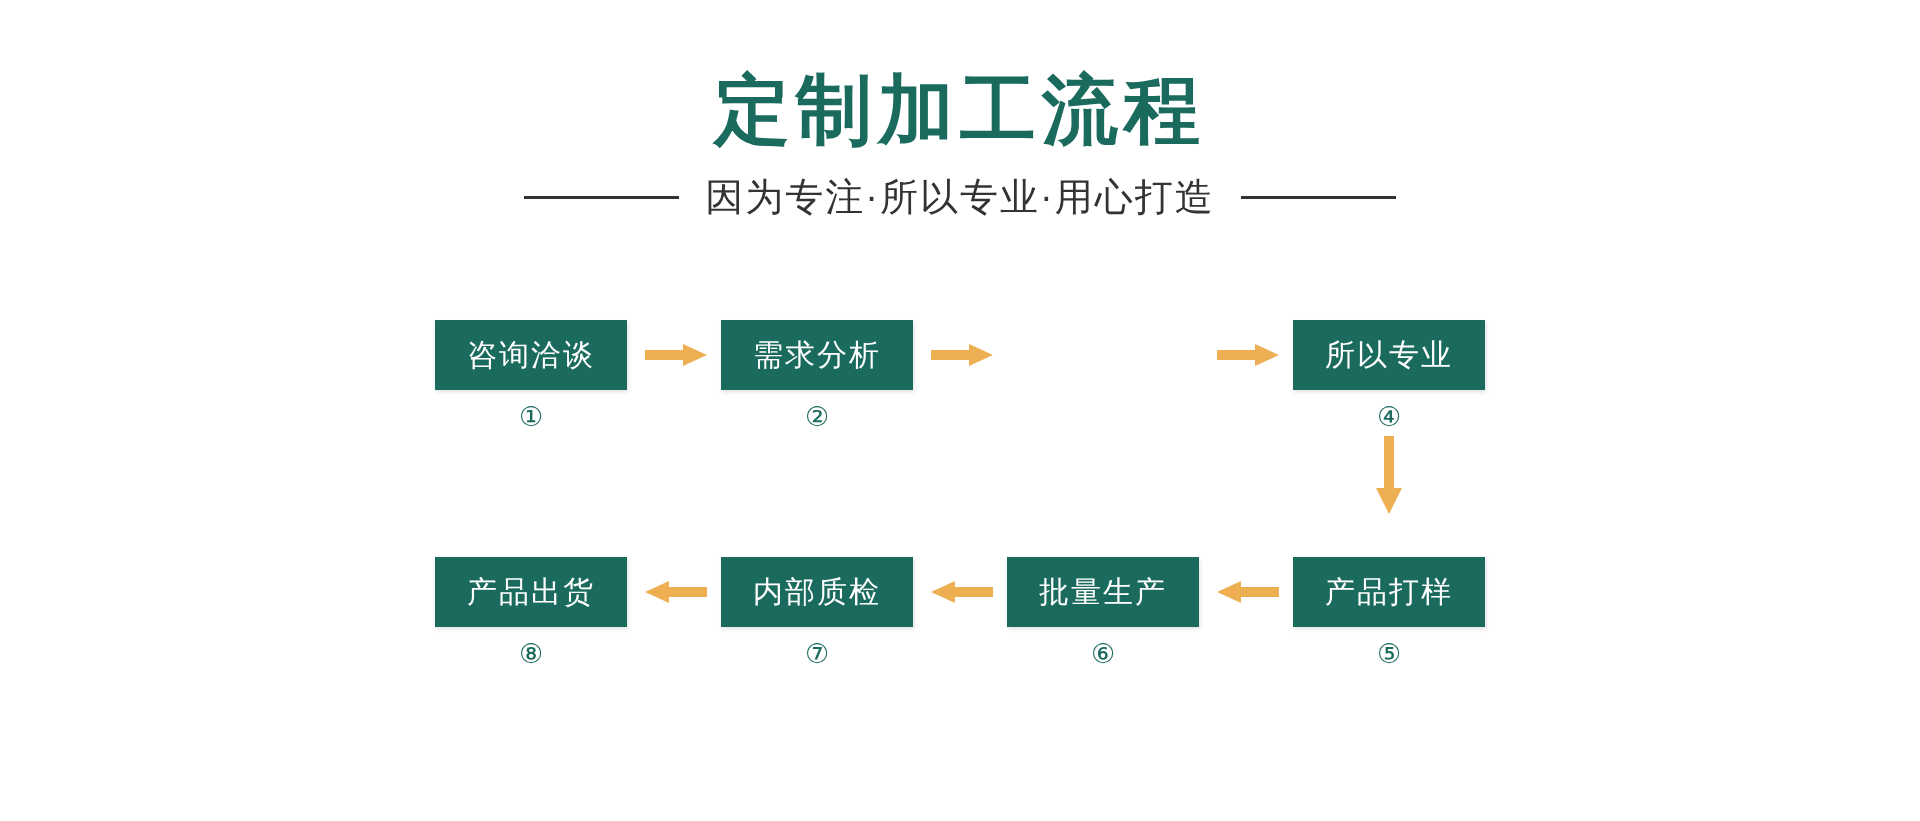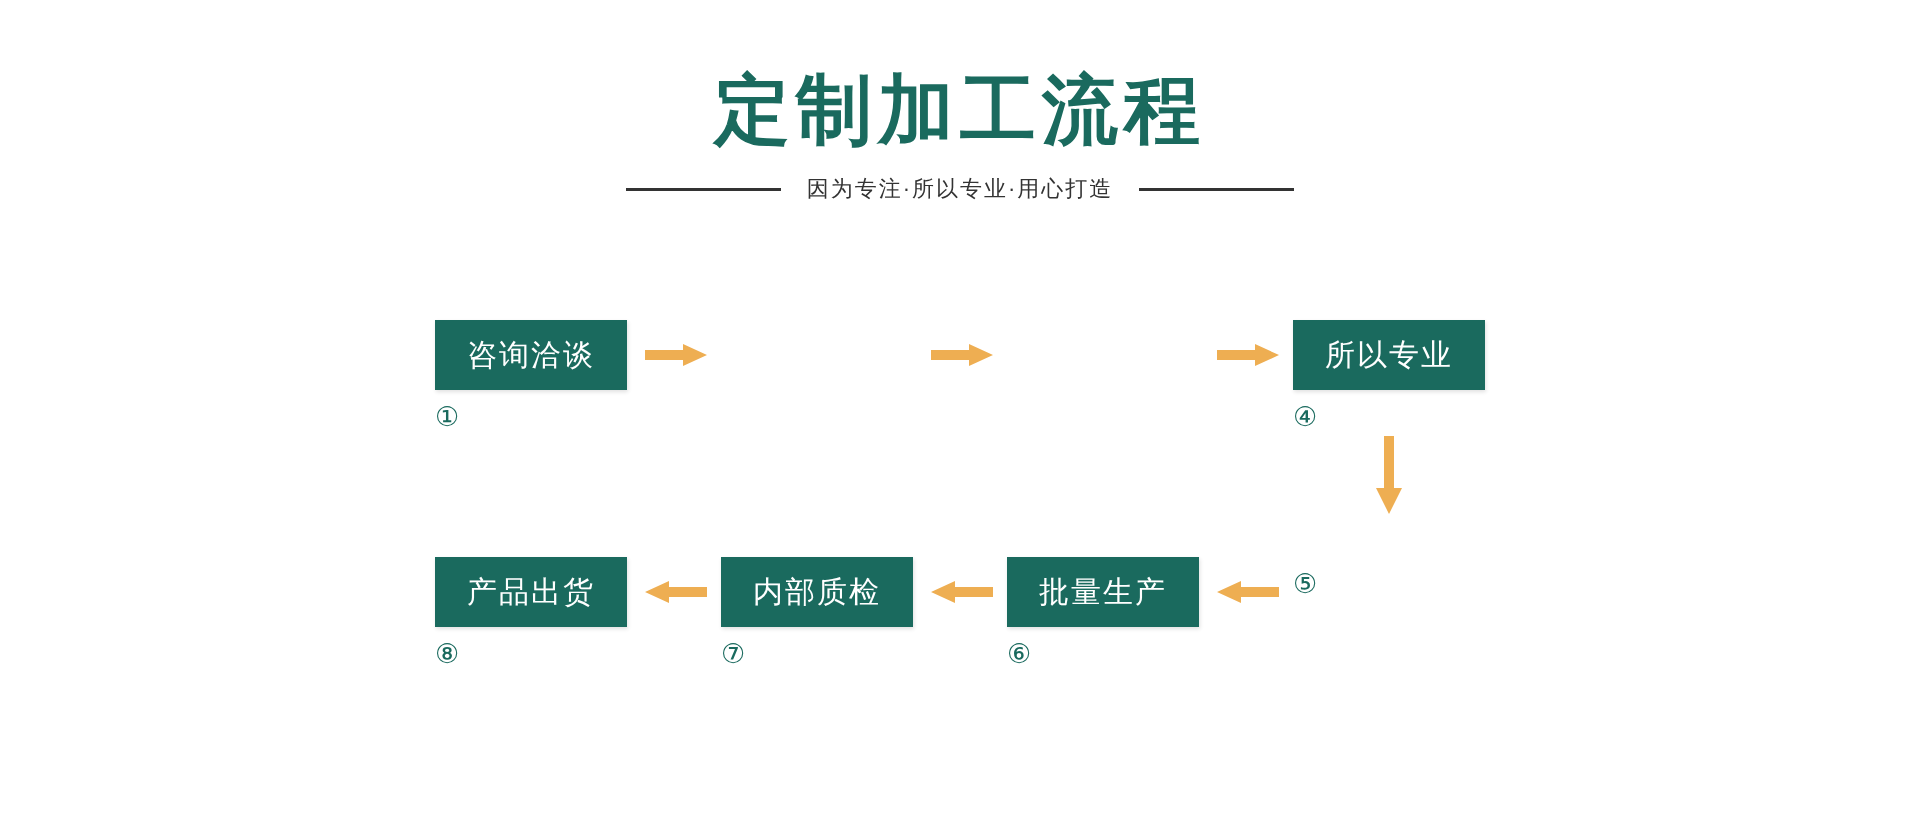--- a/index.html
+++ b/index.html
@@ -49,21 +49,21 @@
     justify-content: center;
     gap: 26px;
   }
   .rule {
     width: 155px;
     height: 3px;
     background: #333333;
     flex: 0 0 auto;
   }
   .subtitle-text {
-    font-size: 22px;
+    font-size: 38px;
     line-height: 1;
     letter-spacing: 2px;
     color: #333333;
     white-space: nowrap;
   }
 
   
   .flow {
     position: absolute;
     left: 0;
@@ -78,20 +78,21 @@
     height: 180px;
   }
   .row.row-two {
     margin-top: 57px;
   }
 
   .cell {
     position: absolute;
     top: 0;
     width: 192px;
+    text-align: center;
   }
 
   .box {
     width: 192px;
     height: 70px;
     background: #1a6a5e;
     color: #ffffff;
     display: flex;
     align-items: center;
     justify-content: center;
@@ -150,20 +151,26 @@
         </div>
         <div class="step-num">①</div>
       </div>
 
       <div class="arrow-h" style="left:210px;">
         <svg width="62" height="22" viewBox="0 0 62 22" xmlns="http://www.w3.org/2000/svg">
           <polygon points="0,6 38,6 38,0 62,11 38,22 38,16 0,16" fill="#eeae52"></polygon>
         </svg>
       </div>
 
+      <div class="cell" style="left:286px;">
+        <div class="box">
+          <span>需求分析</span>
+        </div>
+        <div class="step-num">②</div>
+      </div>
 
       <div class="arrow-h" style="left:496px;">
         <svg width="62" height="22" viewBox="0 0 62 22" xmlns="http://www.w3.org/2000/svg">
           <polygon points="0,6 38,6 38,0 62,11 38,22 38,16 0,16" fill="#eeae52"></polygon>
         </svg>
       </div>
 
 
       <div class="arrow-h" style="left:782px;">
         <svg width="62" height="22" viewBox="0 0 62 22" xmlns="http://www.w3.org/2000/svg">
@@ -221,19 +228,22 @@
         <div class="step-num">⑥</div>
       </div>
 
       <div class="arrow-h" style="left:782px;">
         <svg width="62" height="22" viewBox="0 0 62 22" xmlns="http://www.w3.org/2000/svg">
           <polygon points="62,6 24,6 24,0 0,11 24,22 24,16 62,16" fill="#eeae52"></polygon>
         </svg>
       </div>
 
       <div class="cell" style="left:858px;">
+        <div class="box">
+          <span>产品打样</span>
+        </div>
         <div class="step-num">⑤</div>
       </div>
 
     </div>
 
   </div>
 </div>
 
 </body></html>

